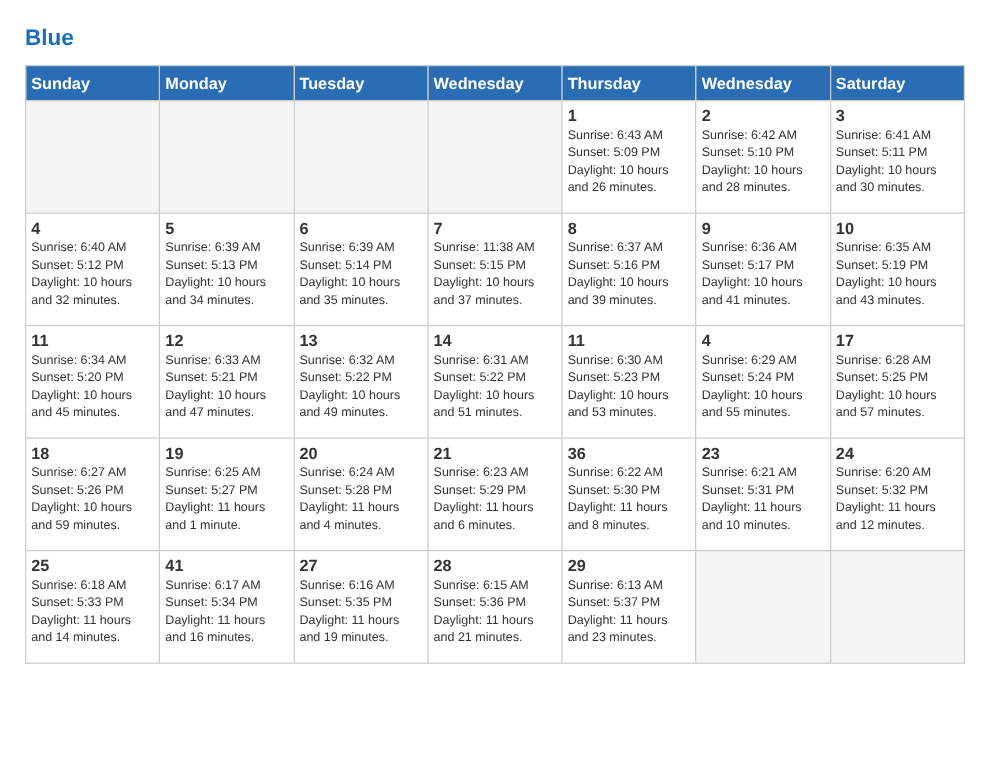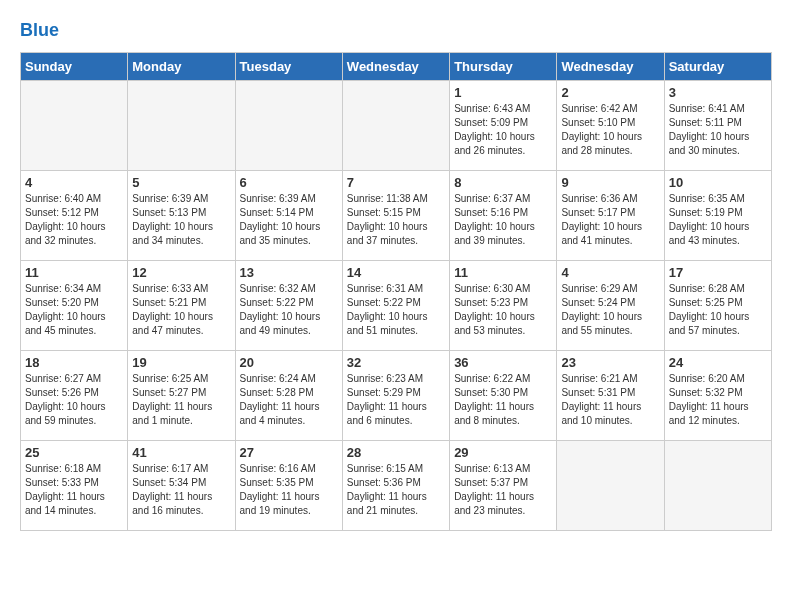--- a/index.html
+++ b/index.html
@@ -237,21 +237,21 @@
 Sunset: 5:27 PM
 Daylight: 11 hours and 1 minute.</div>
         </td>
         <td>
           <span class="day-num">20</span>
           <div class="day-info">Sunrise: 6:24 AM
 Sunset: 5:28 PM
 Daylight: 11 hours and 4 minutes.</div>
         </td>
         <td>
-          <span class="day-num">32</span>
+          <span class="day-num">21</span>
           <div class="day-info">Sunrise: 6:23 AM
 Sunset: 5:29 PM
 Daylight: 11 hours and 6 minutes.</div>
         </td>
         <td>
           <span class="day-num">36</span>
           <div class="day-info">Sunrise: 6:22 AM
 Sunset: 5:30 PM
 Daylight: 11 hours and 8 minutes.</div>
         </td>

